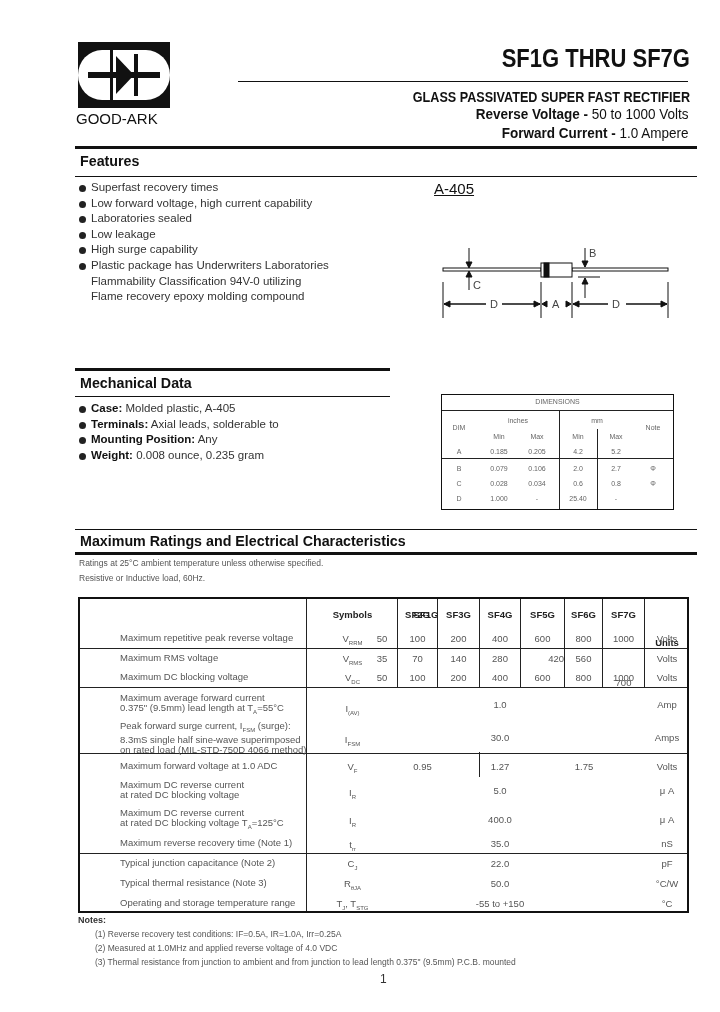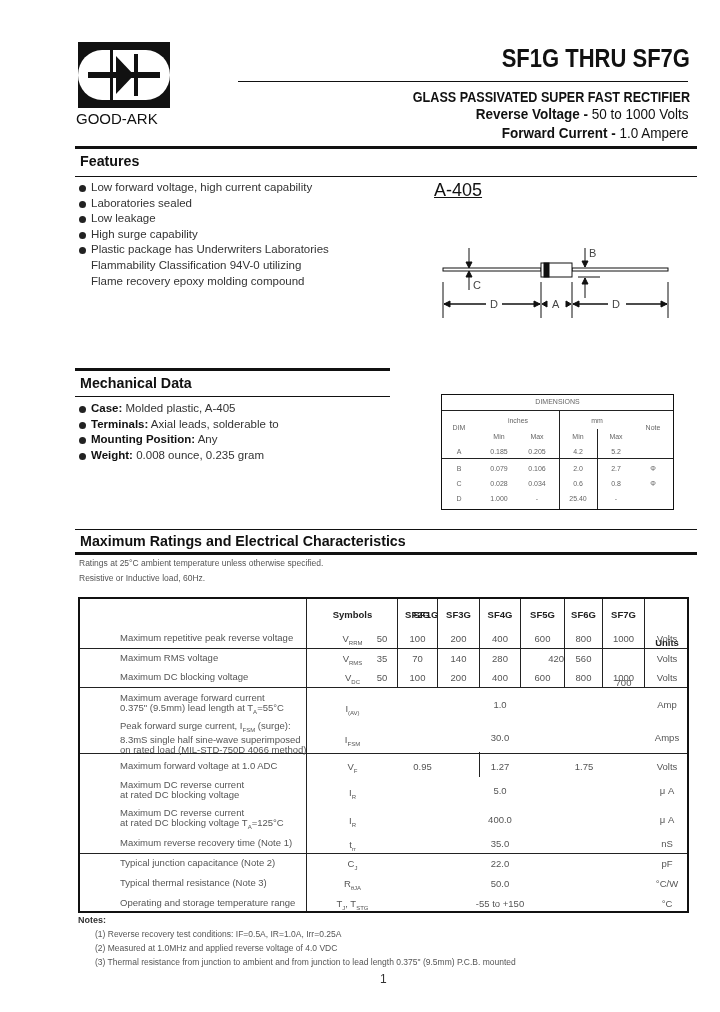--- a/index.html
+++ b/index.html
@@ -15,21 +15,21 @@
   .rule-thick { height: 3px; background: #111; }
   .subtitle { right: 30px; top: 89px; font-size: 14px; font-weight: bold; transform: scaleX(0.9); transform-origin: right; }
   .spec-line { right: 31px; font-size: 15px; transform: scaleX(0.9); transform-origin: right; white-space: nowrap; }
   .spec-line b { font-weight: bold; }
   .section-title { font-size: 15.5px; font-weight: bold; transform: scaleX(0.92); transform-origin: left; white-space: nowrap; }
   ul.bullets { list-style: none; margin: 0; padding: 0; }
   ul.bullets li { position: relative; padding-left: 13px; font-size: 11.5px; line-height: 15.6px; color: #333; white-space: nowrap; }
   ul.bullets li .dot { position: absolute; left: 1px; top: 5px; width: 7px; height: 7px; border-radius: 50%; background: #222; }
   ul.bullets li .cont { display: block; }
   ul.bullets li b { color: #111; }
-  .pkg-label { left: 434px; top: 180px; font-size: 18px; text-decoration: underline; color: #111; text-align: center; }
+  .pkg-label { left: 434px; top: 180px; font-size: 15px; text-decoration: underline; color: #111; text-align: center; }
   
   .dim-table { left: 441px; top: 394px; width: 233px; height: 116px; border: 1.5px solid #111; box-sizing: border-box;
                font-size: 7px; color: #666; }
   .dim-table .cell { position: absolute; text-align: center; }
   
   .rt { left: 78px; top: 597px; width: 611px; height: 316px; border: 2px solid #111; box-sizing: border-box; }
   .rt .vline { position: absolute; width: 1px; background: #222; }
   .rt .hline { position: absolute; height: 1px; background: #222; left: 0; right: 0; }
   .rt .txt { position: absolute; font-size: 9.5px; color: #555; white-space: nowrap; line-height: 10px; margin-left: 36px; }
   .rt .hdr { position: absolute; font-size: 9.5px; font-weight: bold; color: #222; text-align: center; white-space: nowrap; }
@@ -65,20 +65,21 @@
 <div class="abs spec-line" style="top:124px;">
   <b>Forward Current -</b><span>  1.0 Ampere</span>
 </div>
 
 <div class="abs rule-thick" style="left:75px; top:146px; width:622px;"></div>
 
 <div class="abs section-title" style="left:80px; top:152px;">Features</div>
 <div class="abs rule-thin" style="left:75px; top:176px; width:622px;"></div>
 
 <ul class="abs bullets" style="left:78px; top:180px;">
+  <li><span class="dot"></span><span>Superfast recovery times</span></li>
   <li><span class="dot"></span><span>Low forward voltage, high current capability</span></li>
   <li><span class="dot"></span><span>Laboratories sealed</span></li>
   <li><span class="dot"></span><span>Low leakage</span></li>
   <li><span class="dot"></span><span>High surge capability</span></li>
   <li><span class="dot"></span><span>Plastic package has Underwriters Laboratories</span>
     <span class="cont">Flammability Classification 94V-0 utilizing</span>
     <span class="cont">Flame recovery epoxy molding compound</span>
   </li>
 </ul>
 

